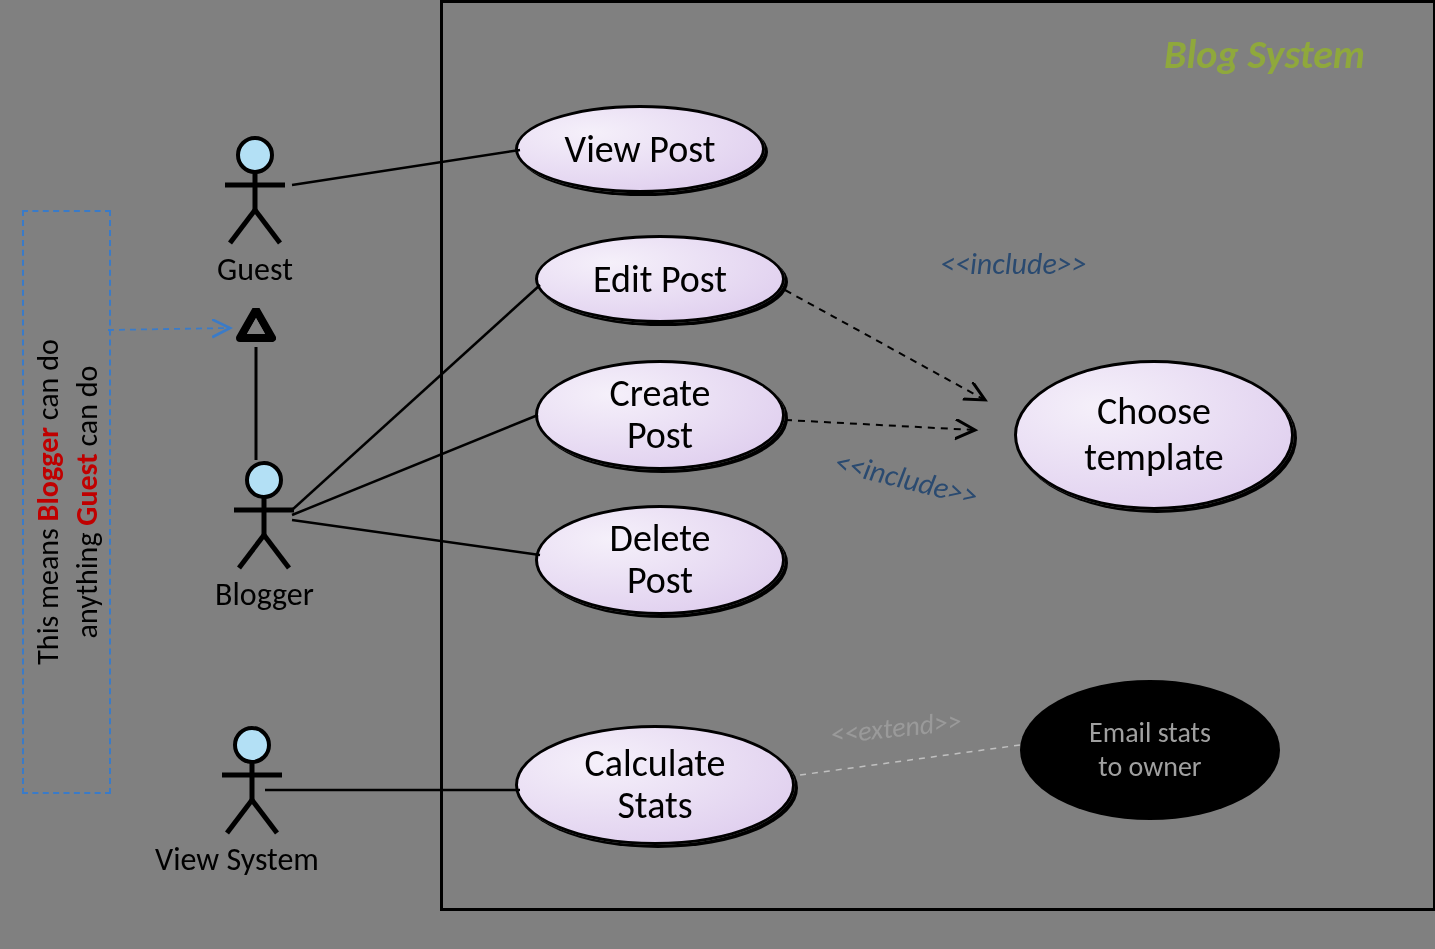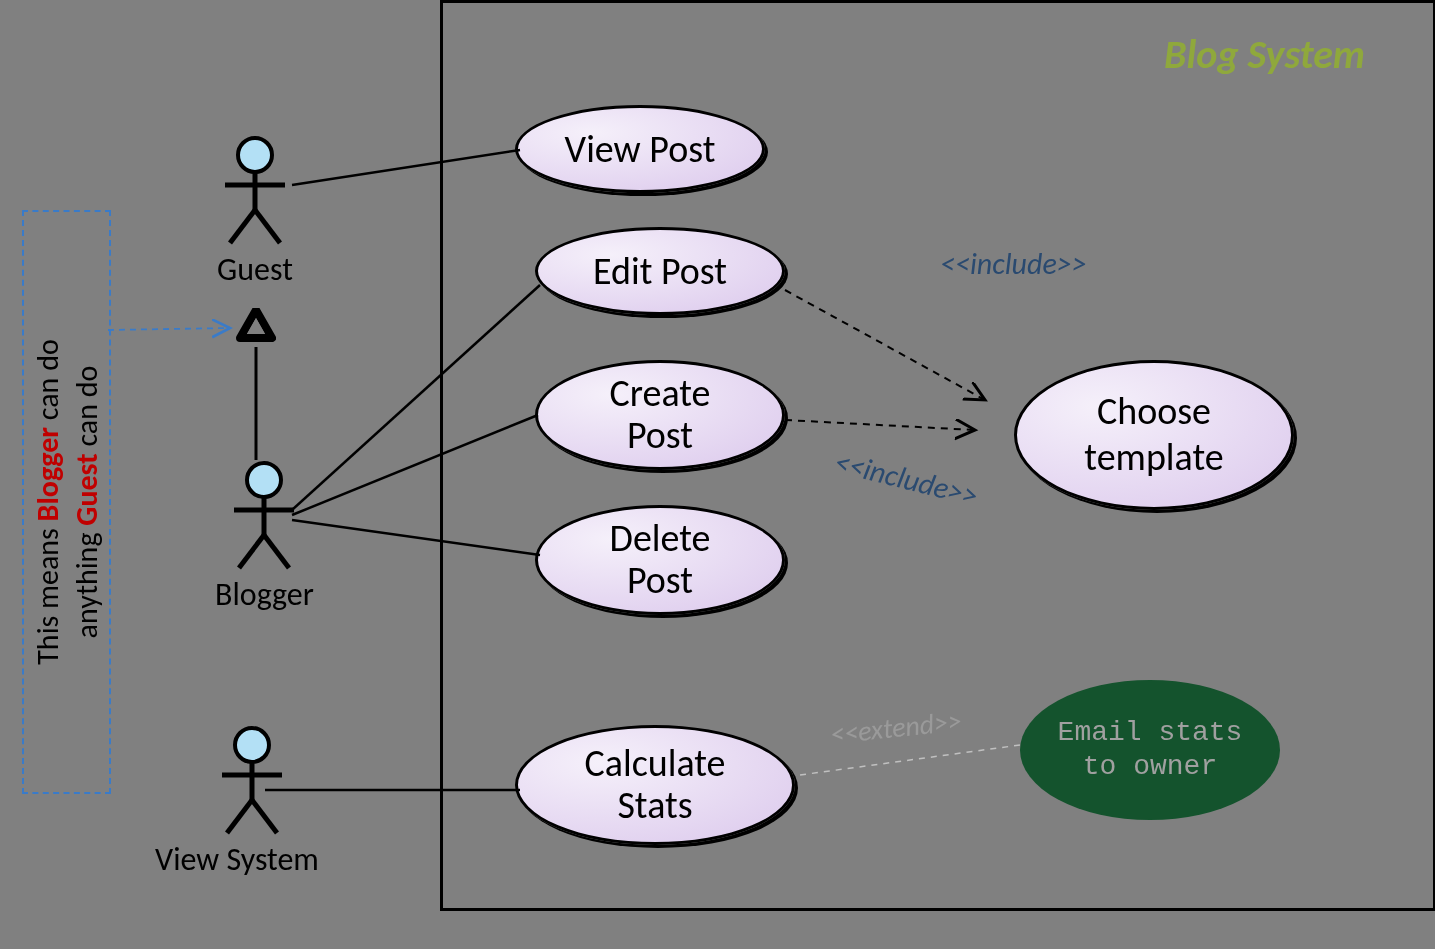--- a/index.html
+++ b/index.html
@@ -48,29 +48,28 @@
     justify-content: center;
     text-align: center;
     font-size: 38px;
     color: #000;
     padding: 0 10px;
     box-sizing: border-box;
   }
   .usecase-white {
     position: absolute;
     border-radius: 50%;
-    background: #14532d;
+    background: #000000;
     border: none;
     display: flex;
     align-items: center;
     justify-content: center;
     text-align: center;
     font-size: 28px;
     color: #a0a0a0;
-    font-family: Liberation Mono, monospace;
   }
   .stereo {
     position: absolute;
     color: #2a4a70;
     font-size: 30px;
     font-style: italic;
   }
   .extend-stereo {
     position: absolute;
     color: #9a9a9a;
@@ -155,21 +154,21 @@
 </div>
 
 <div class="tri" style="left:236px; top:308px;">
   <svg width="40" height="40">
     <polygon points="20,2 36,30 4,30" fill="#808080" stroke="#000" stroke-width="8" stroke-linejoin="round"></polygon>
     <polygon points="20,10 29,26 11,26" fill="#808080"></polygon>
   </svg>
 </div>
 
 <div class="usecase" style="left:515px; top:105px; width:250px; height:88px;">View Post</div>
-<div class="usecase" style="left:535px; top:227px; width:250px; height:88px;">Edit Post</div>
+<div class="usecase" style="left:535px; top:235px; width:250px; height:88px;">Edit Post</div>
 <div class="usecase" style="left:535px; top:360px; width:250px; height:110px; line-height:1.1;">Create<br>Post</div>
 <div class="usecase" style="left:535px; top:505px; width:250px; height:110px; line-height:1.1;">Delete<br>Post</div>
 <div class="usecase" style="left:1014px; top:360px; width:280px; height:150px; line-height:1.2;">Choose<br>template</div>
 <div class="usecase" style="left:515px; top:725px; width:280px; height:120px; line-height:1.1;text-align:center;">Calculate<br>Stats</div>
 <div class="usecase-white" style="left:1020px; top:680px; width:260px; height:140px; line-height:1.2;">Email stats<br>to owner</div>
 
 <div class="stereo" style="left:940px; top:245px;">&lt;&lt;include&gt;&gt;</div>
 <div class="stereo" style="left:833px; top:460px; transform: rotate(14deg);">&lt;&lt;include&gt;&gt;</div>
 <div class="extend-stereo" style="left:830px; top:710px; transform: rotate(-6deg);">&lt;&lt;extend&gt;&gt;</div>
 

